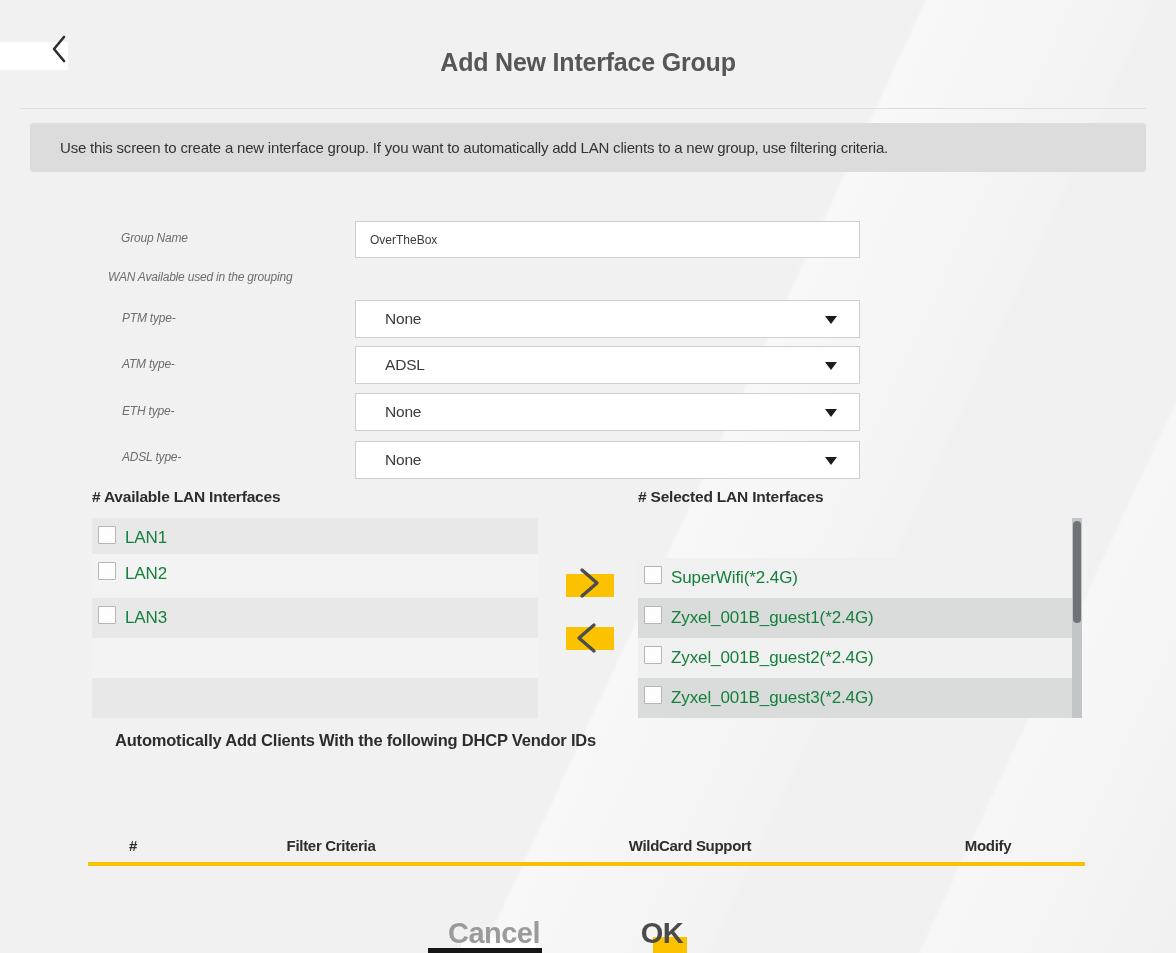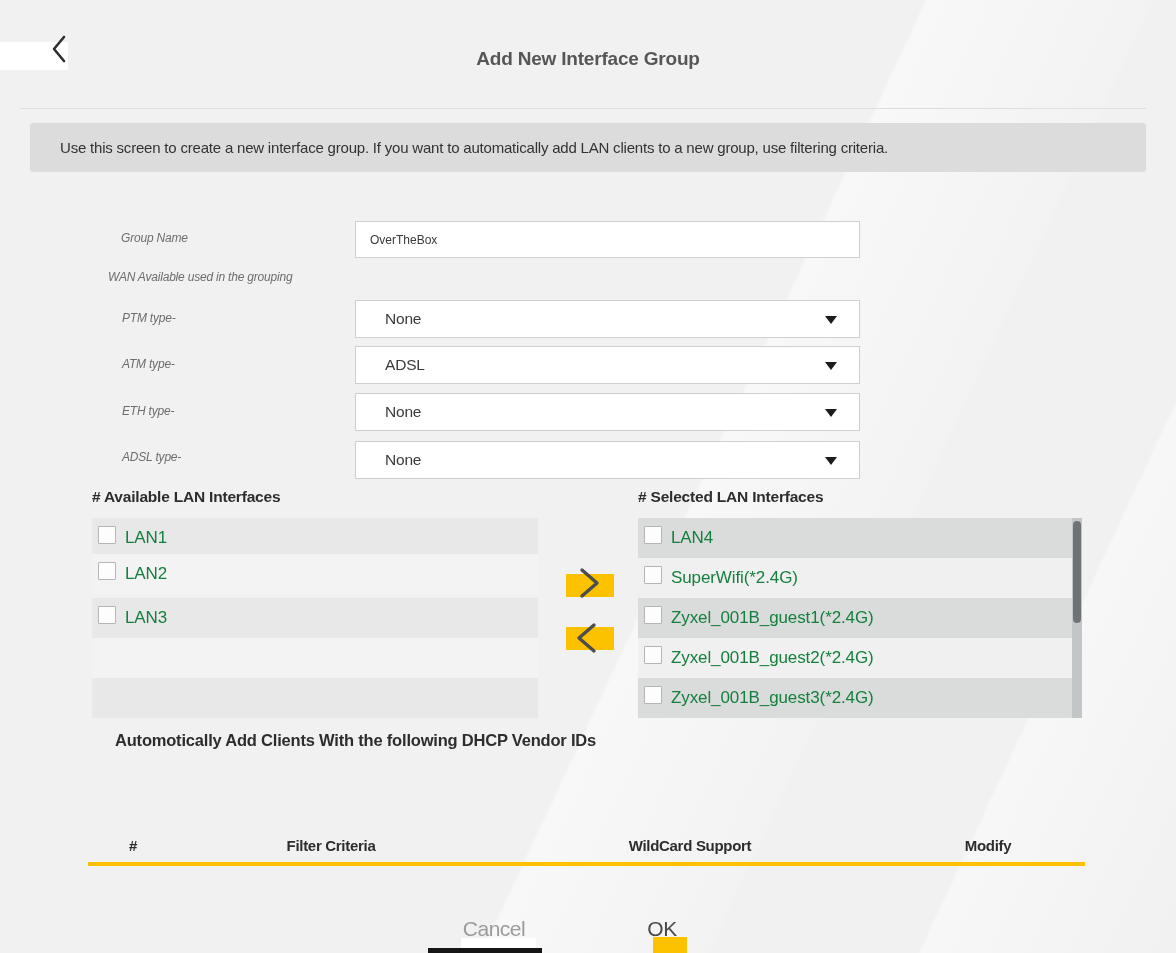--- a/index.html
+++ b/index.html
@@ -11,21 +11,21 @@
     background-image:
       linear-gradient(115deg, rgba(255,255,255,0) 57%, rgba(255,255,255,0.5) 57.3%, rgba(255,255,255,0.12) 71%, rgba(255,255,255,0) 71.4%),
       linear-gradient(115deg, rgba(255,255,255,0) 84%, rgba(255,255,255,0.45) 84.3%, rgba(255,255,255,0.1) 96%, rgba(255,255,255,0) 100%);
   }
   .abs { position:absolute; }
 
   
   .back-box { left:0; top:42px; width:68px; height:28px; background:#ffffff; cursor:pointer; }
   .back-chevron { left:46px; top:34px; width:26px; height:30px; }
   .page-title { left:0; top:48px; width:100%; text-align:center;
-    font-size:19px; font-weight:bold; color:#565656; letter-spacing:-0.2px; }
+    font-size:25px; font-weight:bold; color:#565656; letter-spacing:-0.2px; }
   .divider { left:20px; top:108px; width:1126px; height:1px; background:#dedede; }
 
   
   .info-banner { left:30px; top:123px; width:1116px; height:49px; background:#dcdcdc;
     border-radius:3px; color:#333333; font-size:15px; line-height:49px; padding-left:30px;
     letter-spacing:-0.2px; white-space:nowrap; overflow:hidden; }
 
   
   .f-label { color:#6d6d6d; font-size:12px; letter-spacing:-0.2px;font-style:italic; }
   .text-input { left:355px; top:221px; width:505px; height:37px; background:#ffffff;
@@ -60,21 +60,21 @@
   .move-box { left:566px; width:48px; height:23px; background:#fcc200; cursor:pointer; }
   .move-svg { pointer-events:none; }
 
   
   .dhcp-label { left:92px; top:731px; font-size:16.5px; font-weight:bold; color:#2d2d2d; letter-spacing:-0.2px;margin-left:23px; }
   .th { top:837px; transform:translateX(-50%); font-size:15px; font-weight:bold;
     color:#2d2d2d; letter-spacing:-0.3px; white-space:nowrap; }
   .table-underline { left:88px; top:862px; width:997px; height:4px; background:#fcc200; }
 
   
-  .btn-label { top:917px; font-size:21px; font-weight:normal; letter-spacing:-0.5px; cursor:pointer; }
+  .btn-label { top:917px; font-size:29px; font-weight:bold; letter-spacing:-0.5px; cursor:pointer; }
   .cancel-label { left:494px; transform:translateX(-50%); color:#9b9b9b; }
   .ok-label { left:662px; transform:translateX(-50%); color:#4a4a4a; }
   .cancel-rect { left:461px; top:938px; width:75px; height:15px; background:#ffffff; }
   .ok-rect { left:653px; top:937px; width:34px; height:16px; background:#fcc200; }
   .bottom-dark-strip { left:428px; top:948px; width:114px; height:5px; background:#161616; }
 </style>
 </head>
 <body>
 
 <div id="screen">
@@ -140,24 +140,20 @@
   <div class="abs move-box" style="top:574px;"></div>
   <svg class="abs move-svg" style="left:572px; top:567px;" width="32" height="32" viewBox="0 0 32 32">
     <polyline points="10,3 25,16 10,29" fill="none" stroke="#4d4d4d" stroke-width="3.4" stroke-linecap="round" stroke-linejoin="round"></polyline>
   </svg>
   <div class="abs move-box" style="top:627px;"></div>
   <svg class="abs move-svg" style="left:572px; top:622px;" width="32" height="32" viewBox="0 0 32 32">
     <polyline points="22,3 7,16 22,29" fill="none" stroke="#4d4d4d" stroke-width="3.4" stroke-linecap="round" stroke-linejoin="round"></polyline>
   </svg>
 
   <div class="abs panel" style="left:638px; width:445px;">
-    <div class="row row-gray-r" style="top:0; width:434px;">
-      <span class="checkbox"></span>
-      <span class="row-label">LAN4</span>
-    </div>
     <div class="row row-light-r" style="top:40px; width:434px;">
       <span class="checkbox"></span>
       <span class="row-label">SuperWifi(*2.4G)</span>
     </div>
     <div class="row row-gray-r" style="top:80px; width:434px;">
       <span class="checkbox"></span>
       <span class="row-label">Zyxel_001B_guest1(*2.4G)</span>
     </div>
     <div class="row row-light-r" style="top:120px; width:434px;">
       <span class="checkbox"></span>

